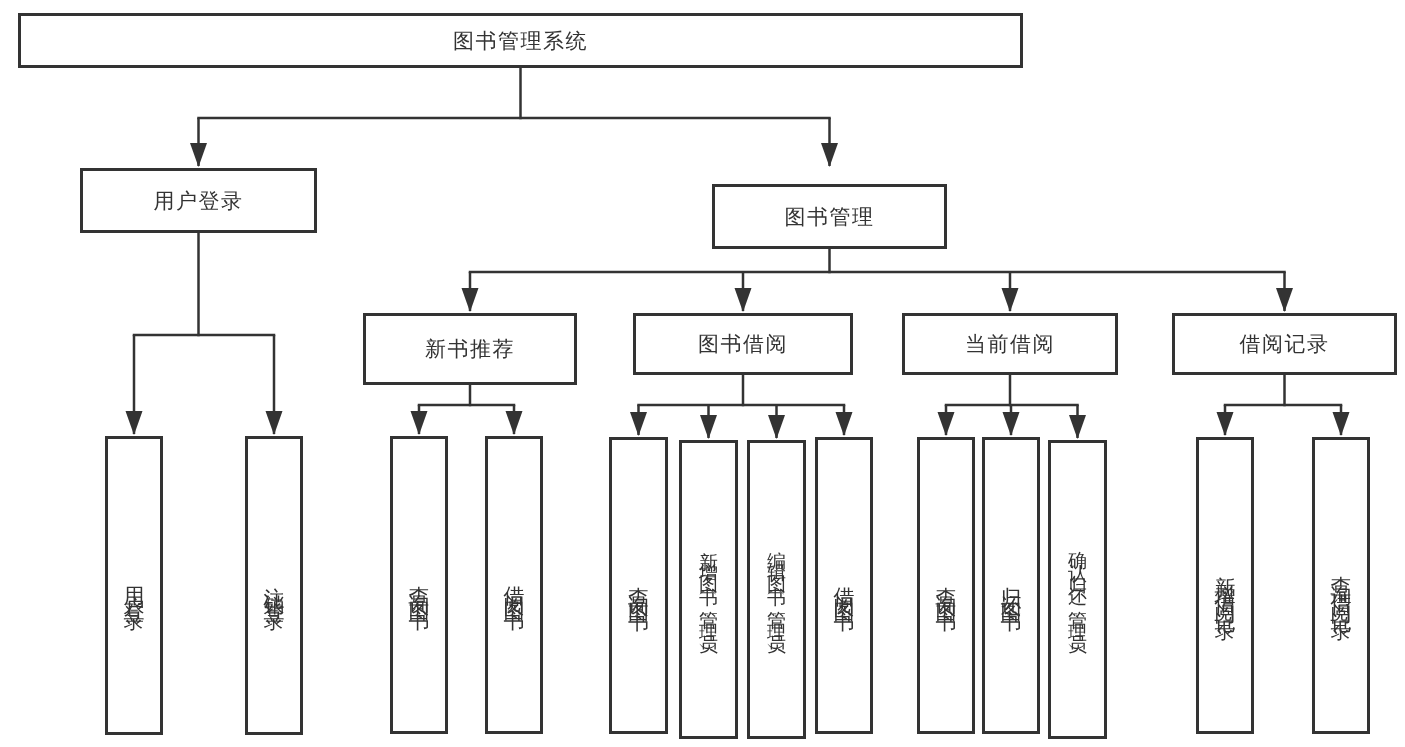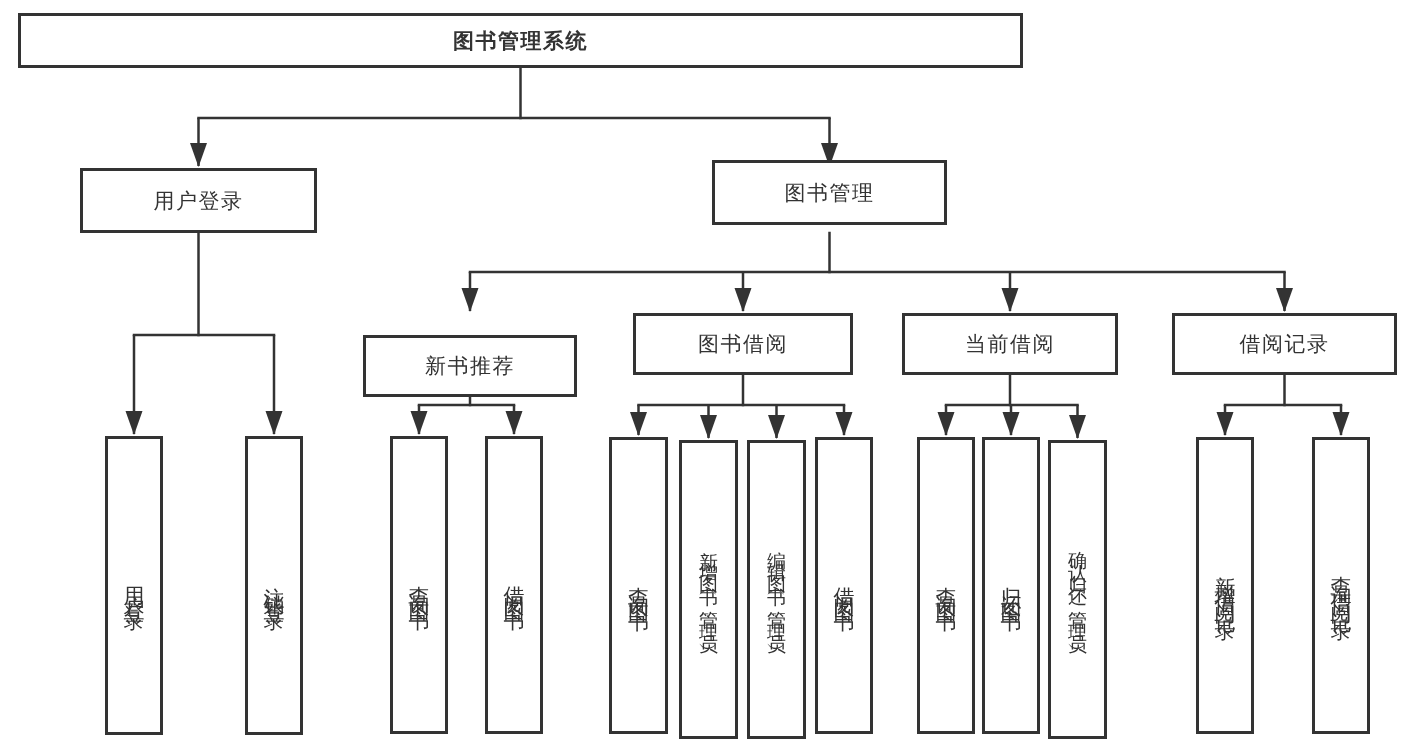--- a/index.html
+++ b/index.html
@@ -91,24 +91,24 @@
         <line x1="946" y1="405" x2="946" y2="435" marker-end="url(#arrowhead)" stroke-linecap="butt"></line>
         <line x1="1011" y1="405" x2="1011" y2="435" marker-end="url(#arrowhead)" stroke-linecap="butt"></line>
         <line x1="1077.5" y1="405" x2="1077.5" y2="438" marker-end="url(#arrowhead)" stroke-linecap="butt"></line>
         <line x1="1284.5" y1="375" x2="1284.5" y2="405"></line>
         <line x1="1225" y1="405" x2="1341" y2="405"></line>
         <line x1="1225" y1="405" x2="1225" y2="435" marker-end="url(#arrowhead)" stroke-linecap="butt"></line>
         <line x1="1341" y1="405" x2="1341" y2="435" marker-end="url(#arrowhead)" stroke-linecap="butt"></line>
       </g>
   </svg>
 
-<div class="node h-node" style="left: 18px; top: 13px; width: 1005px; height: 55px; font-weight: bold;">图书管理系统</div>
+<div class="node h-node" style="left: 18px; top: 13px; width: 1005px; height: 55px;">图书管理系统</div>
     <div class="node h-node" style="left: 80px; top: 168px; width: 237px; height: 65px;">用户登录</div>
-    <div class="node h-node" style="left: 712px; top: 160px; width: 235px; height: 65px;">图书管理</div>
-    <div class="node h-node" style="left: 363px; top: 313px; width: 214px; height: 62px; margin-top: 22px;">新书推荐</div>
+    <div class="node h-node" style="left: 712px; top: 184px; width: 235px; height: 65px;">图书管理</div>
+    <div class="node h-node" style="left: 363px; top: 313px; width: 214px; height: 72px;">新书推荐</div>
     <div class="node h-node" style="left: 902px; top: 313px; width: 216px; height: 62px;">当前借阅</div>
     <div class="node h-node" style="left: 633px; top: 313px; width: 220px; height: 62px;">图书借阅</div>
     <div class="node h-node" style="left: 1172px; top: 313px; width: 225px; height: 62px;">借阅记录</div>
     <div class="node v-node v4" style="left: 105px; top: 436px; width: 58px; height: 299px;">用户登录</div>
     <div class="node v-node v4" style="left: 245px; top: 436px; width: 58px; height: 299px;">注销登录</div>
     <div class="node v-node v4" style="left: 390px; top: 436px; width: 58px; height: 298px;">查询图书</div>
     <div class="node v-node v4" style="left: 485px; top: 436px; width: 58px; height: 298px;">借阅图书</div>
     <div class="node v-node v4" style="left: 609px; top: 437px; width: 59px; height: 297px;">查询图书</div>
     <div class="node v-node v9" style="left: 679px; top: 440px; width: 59px; height: 299px;">新增图书（管理员）</div>
     <div class="node v-node v9" style="left: 747px; top: 440px; width: 59px; height: 299px;">编辑图书（管理员）</div>

